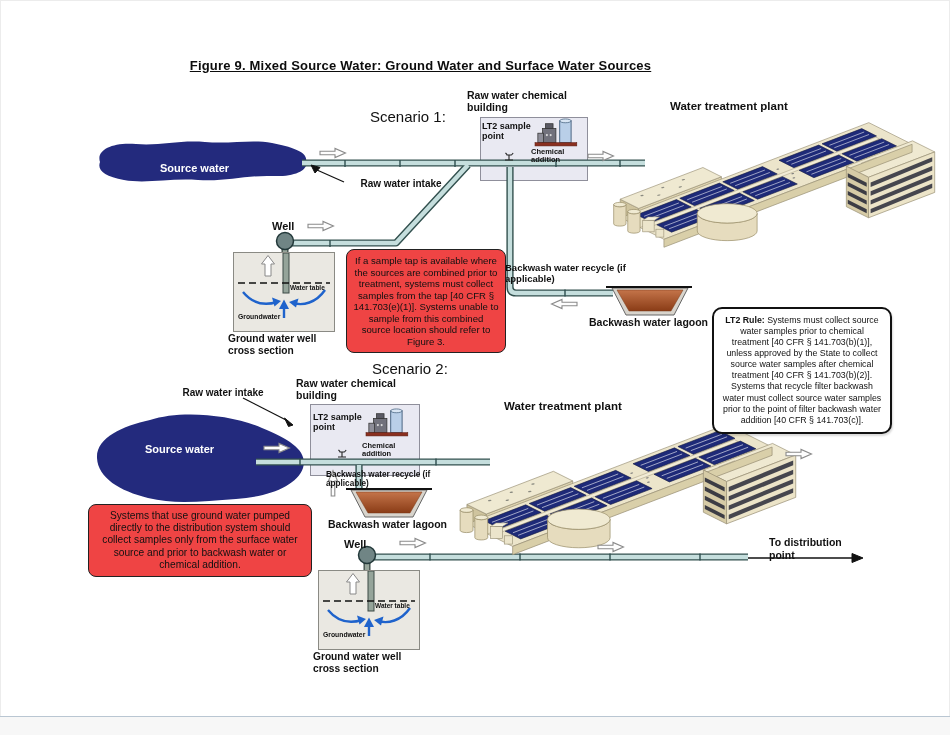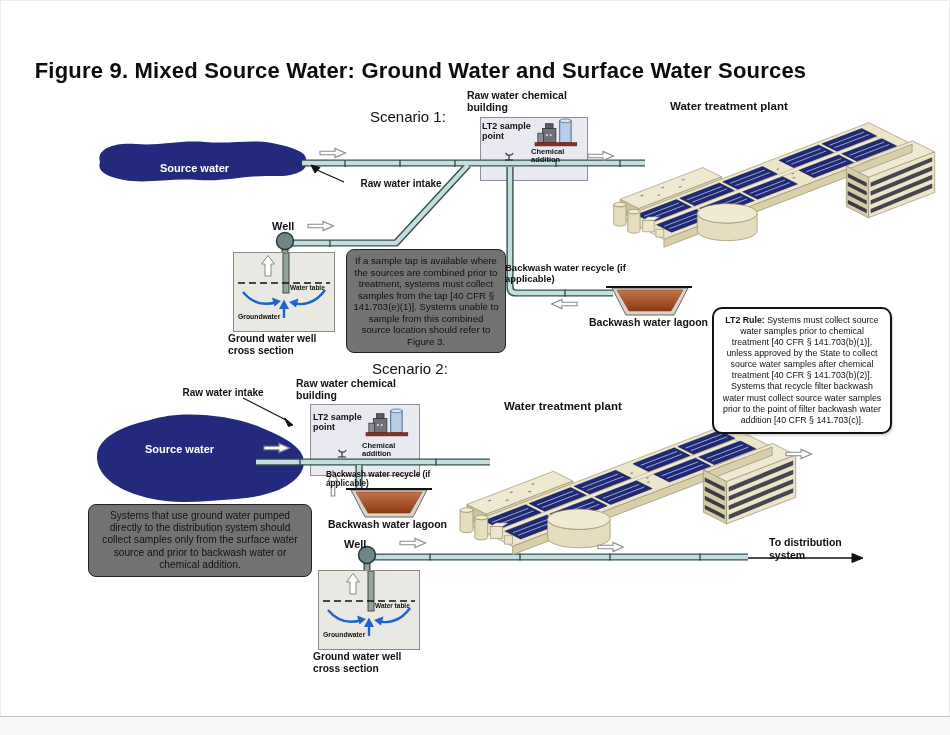--- a/index.html
+++ b/index.html
@@ -2,23 +2,23 @@
 <html><head>
 <meta charset="utf-8">
 <style>
   html,body{margin:0;padding:0;background:#fff;}
   #page{position:relative;width:950px;height:735px;background:#ffffff;overflow:hidden;
         font-family:"Liberation Sans", sans-serif; box-shadow: inset 0 0 0 1px #ececec;}
   .lbl{position:absolute;font-weight:bold;color:#111;text-align:left;line-height:1.15;}
   .left{text-align:center;}
   .white{color:#fff;}
   .title{position:absolute;left:0;top:58px;width:841px;text-align:center;
-         font-size:22px;font-weight:bold;color:#0c0c0c;letter-spacing:0.2px;}
+         font-size:13px;font-weight:bold;color:#0c0c0c;letter-spacing:0.2px;text-decoration:underline;}
   .scen{position:absolute;font-size:15px;font-weight:normal;color:#111;}
-  .note{position:absolute;background:#737373;border:1.4px solid #222;border-radius:8px;
+  .note{position:absolute;background:#ef4444;border:1.4px solid #222;border-radius:8px;
         font-size:9.6px;line-height:1.2;text-align:center;color:#111;padding:5px 6px;}
   .rulebox{position:absolute;background:#fff;border:2px solid #111;border-radius:10px;
         font-size:8.8px;line-height:1.26;text-align:center;color:#111;padding:6px 7px;
         box-shadow:1px 2px 2px rgba(0,0,0,0.15);}
   .rulebox .b{font-weight:bold;}
   .bldg{position:absolute;background:#e9e9f2;border:1px solid #8f8f9b;}
   .xsec{position:absolute;width:100px;height:78px;background:#eae8e2;border:1.2px solid #8a8a84;}
   .xsec svg{position:absolute;left:0;top:0;}
   .tiny{position:absolute;font-weight:bold;color:#111;}
   svg.canvas{position:absolute;left:0;top:0;pointer-events:none;}
@@ -244,21 +244,21 @@
   <div class="lbl" style="left:504px;top:400px;width:160px;font-size:11.5px;">Water treatment plant</div>
   <div class="lbl white" style="left:145px;top:443px;width:90px;font-size:11px;">Source water</div>
   <div class="lbl" style="left:313px;top:412px;width:50px;font-size:9px;line-height:1.12;">LT2 sample point</div>
   <div class="lbl" style="left:362px;top:442px;width:58px;font-size:7.5px;line-height:1.05;">Chemical addition</div>
   <div class="lbl" style="left:326px;top:470px;width:132px;font-size:8.2px;">Backwash water recycle (if applicable)</div>
   <div class="lbl" style="left:328px;top:518px;width:122px;font-size:10.5px;">Backwash water lagoon</div>
   <div class="lbl" style="left:344px;top:538px;width:34px;font-size:11px;">Well</div>
 
   <div class="note" style="left:88px;top:504px;width:210px;font-size:10.2px;">Systems that use ground water pumped directly to the distribution system should collect samples only from the surface water source and prior to backwash water or chemical addition.</div>
 
-  <div class="lbl" style="left:769px;top:536px;width:78px;font-size:10.5px;line-height:1.2;">To distribution system</div>
+  <div class="lbl" style="left:769px;top:536px;width:78px;font-size:10.5px;line-height:1.2;">To distribution point</div>
 
   <div class="xsec" style="left:318px;top:570px;">
     <svg width="100" height="78" viewBox="0 0 100 78">
       <rect x="49" y="0" width="6" height="40" fill="#95a49a" stroke="#3c4a46" stroke-width="1"></rect>
       <path d="M31,23 V11 H27.5 L34,2.5 L40.5,11 H37 V23 Z" fill="#fff" stroke="#888" stroke-width="1"></path>
       <line x1="4" y1="30" x2="96" y2="30" stroke="#111" stroke-width="1.3" stroke-dasharray="7,4"></line>
       <g stroke="#1f63cc" stroke-width="2.4" fill="none">
         <path d="M9,39 C18,50 30,53 43,49"></path>
         <path d="M91,37 C82,50 69,53 59,50"></path>
         <path d="M50,65 V52"></path>

